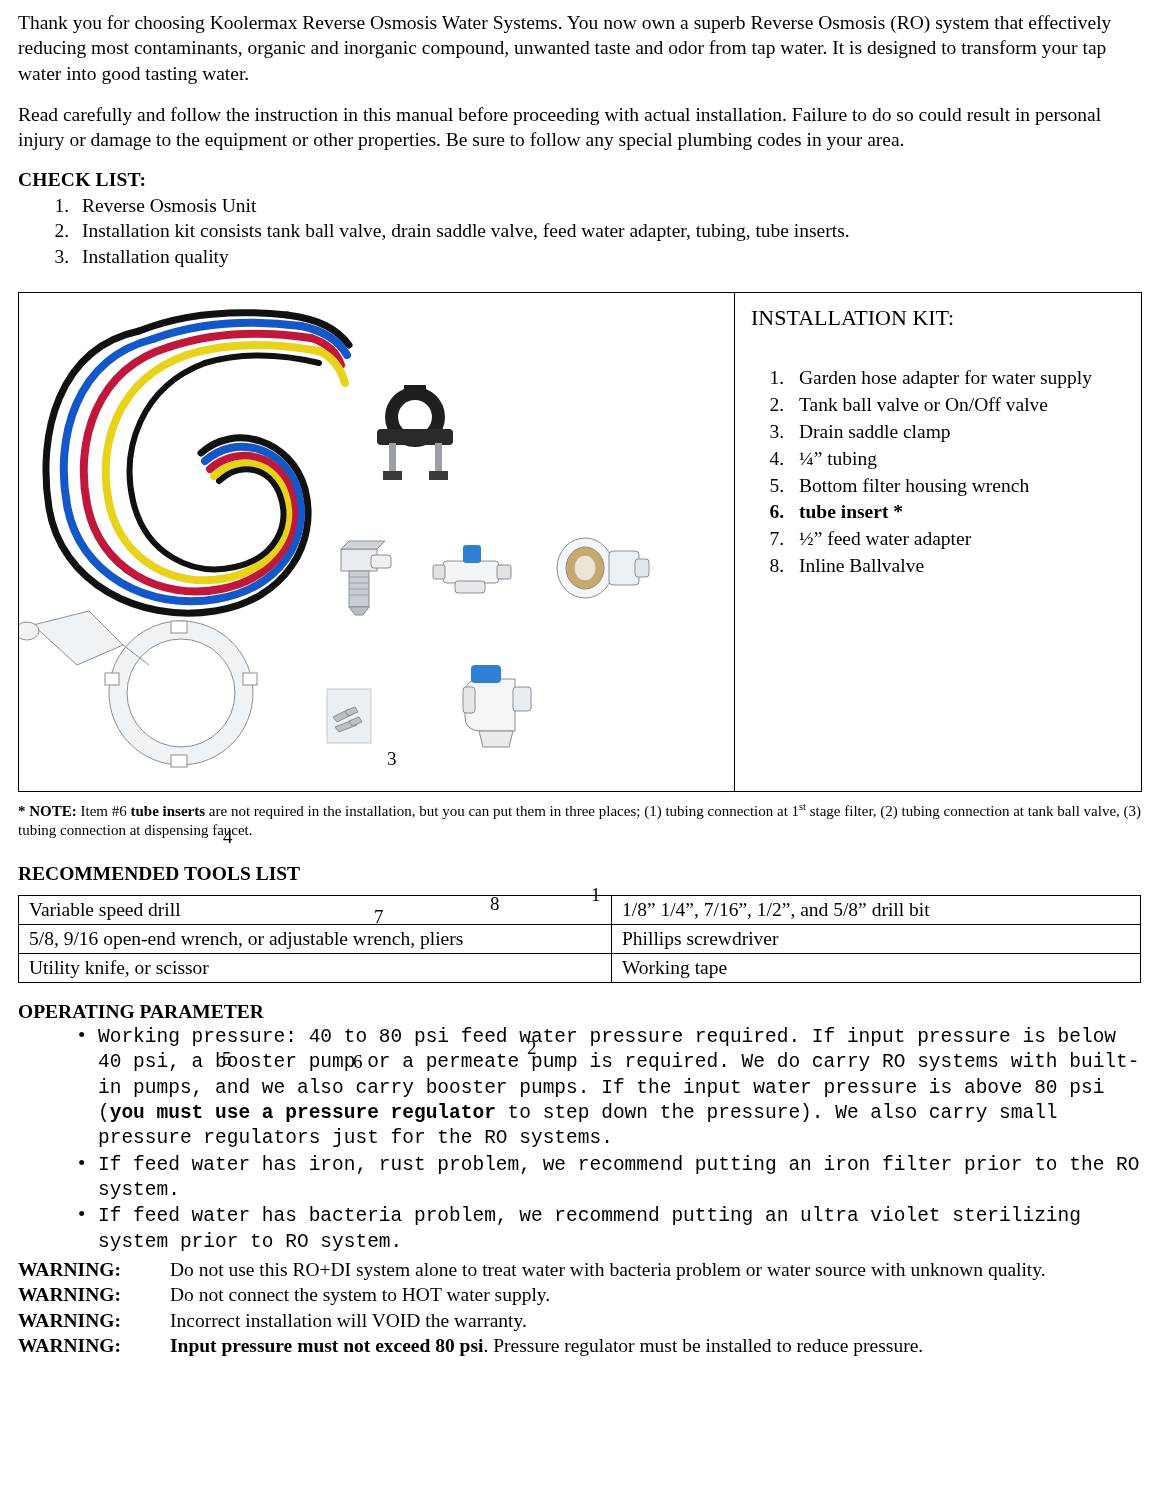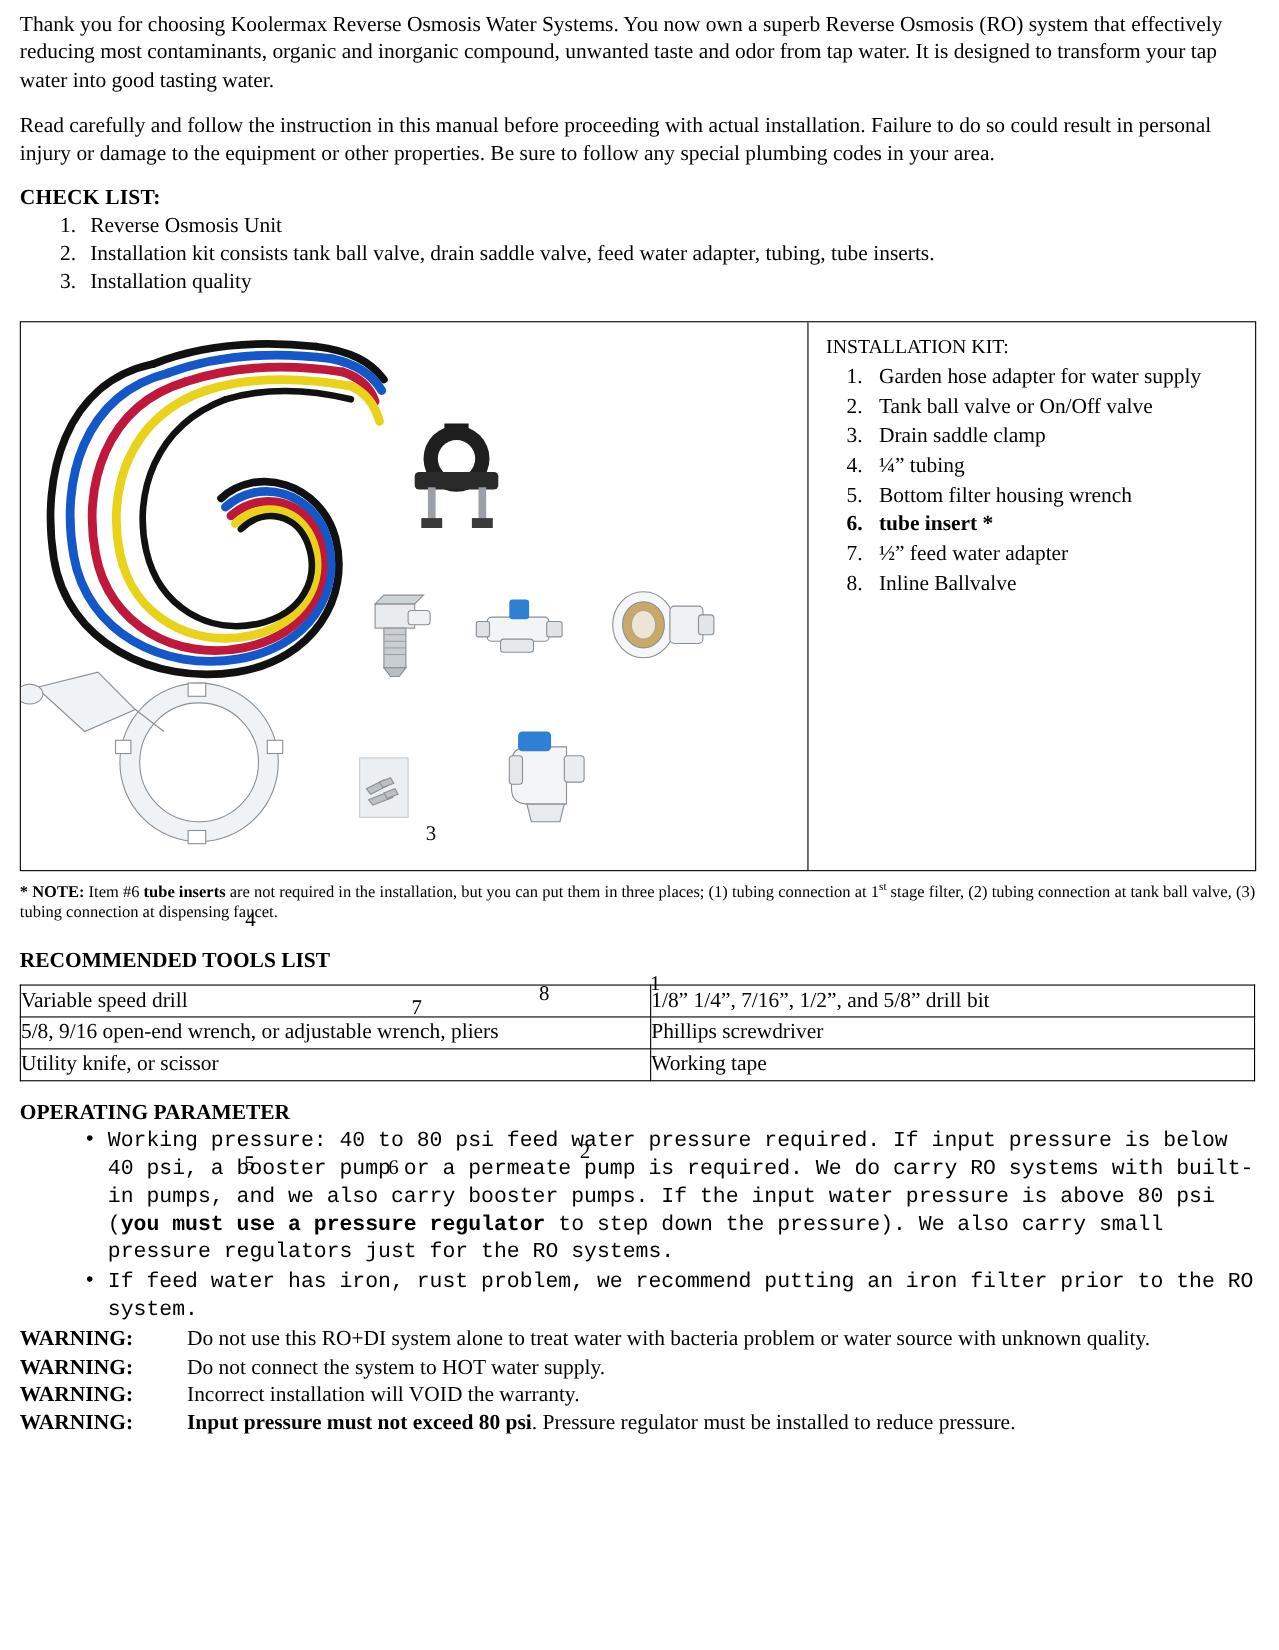--- a/index.html
+++ b/index.html
@@ -53,22 +53,22 @@
     border-right: 1px solid #000;
     position: relative;
     box-sizing: border-box;
   }
   .figure-right {
     flex: 1;
     box-sizing: border-box;
     padding: 12px 14px;
   }
   .kit-title {
-    font-size: 18px;
-    margin: 0 0 4px 2px;
+    font-size: 22px;
+    margin: 0 0 34px 2px;
   }
   ol.kitlist {
     margin: 0;
     padding-left: 40px;
     font-size: 19.5px;
     line-height: 1.38;
   }
   ol.kitlist li { padding-left: 10px; }
   ol.kitlist li.bold { font-weight: bold; }
 
@@ -96,21 +96,21 @@
     margin: 22px 0 10px 0;
   }
   table.tools {
     border-collapse: collapse;
     width: 1123px;
     font-size: 19.5px;
     table-layout: fixed;
   }
   table.tools td {
     border: 1px solid #000;
-    padding: 1px 0;
+    padding: 1px 10px;
     height: 26px;
     vertical-align: middle;
   }
   table.tools td.c1 { width: 572px; }
 
   h2.op-title {
     font-size: 19.5px;
     font-weight: bold;
     margin: 18px 0 2px 0;
   }
@@ -307,20 +307,21 @@
       <td class="c1">Utility knife, or scissor</td>
       <td>Working tape</td>
     </tr>
   </tbody>
     </table>
 
   <h2 class="op-title">OPERATING PARAMETER</h2>
   <ul class="ops">
     <li><span>Working pressure: 40 to 80 psi feed water pressure required. If input pressure is below 40 psi, a booster pump or a permeate pump is required.  We do carry RO systems with built-in pumps, and we also carry booster pumps.  If the input water pressure is above 80 psi (</span><b>you must use a pressure regulator</b><span> to step down the pressure).  We also carry small pressure regulators just for the RO systems.</span></li>
     <li>If feed water has iron, rust problem, we recommend putting an iron filter prior to the RO system.</li>
+    <li>If feed water has bacteria problem, we recommend putting an ultra violet sterilizing system prior to RO system.</li>
   </ul>
 
   <table class="warn">
     <tbody>
         <tr>
       <td class="wlabel"><span>WARNING</span>:</td>
       <td class="wtext">Do not use this RO+DI system alone to treat water with bacteria problem or water source with unknown quality.</td>
     </tr>
     <tr>
       <td class="wlabel"><span>WARNING</span>:</td>

